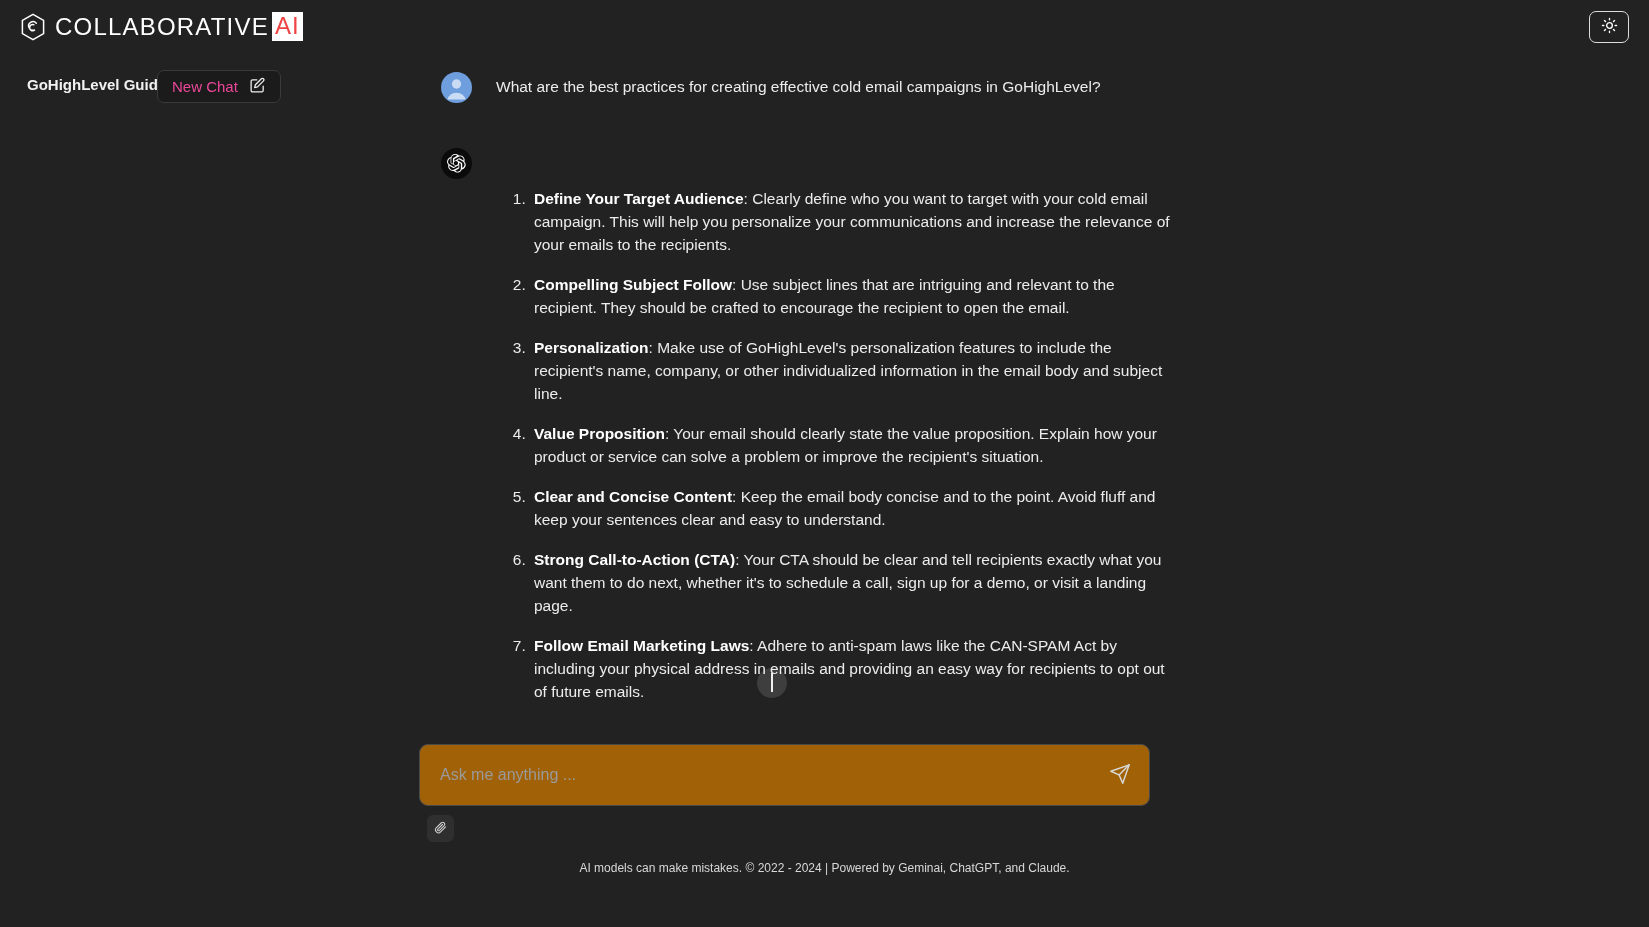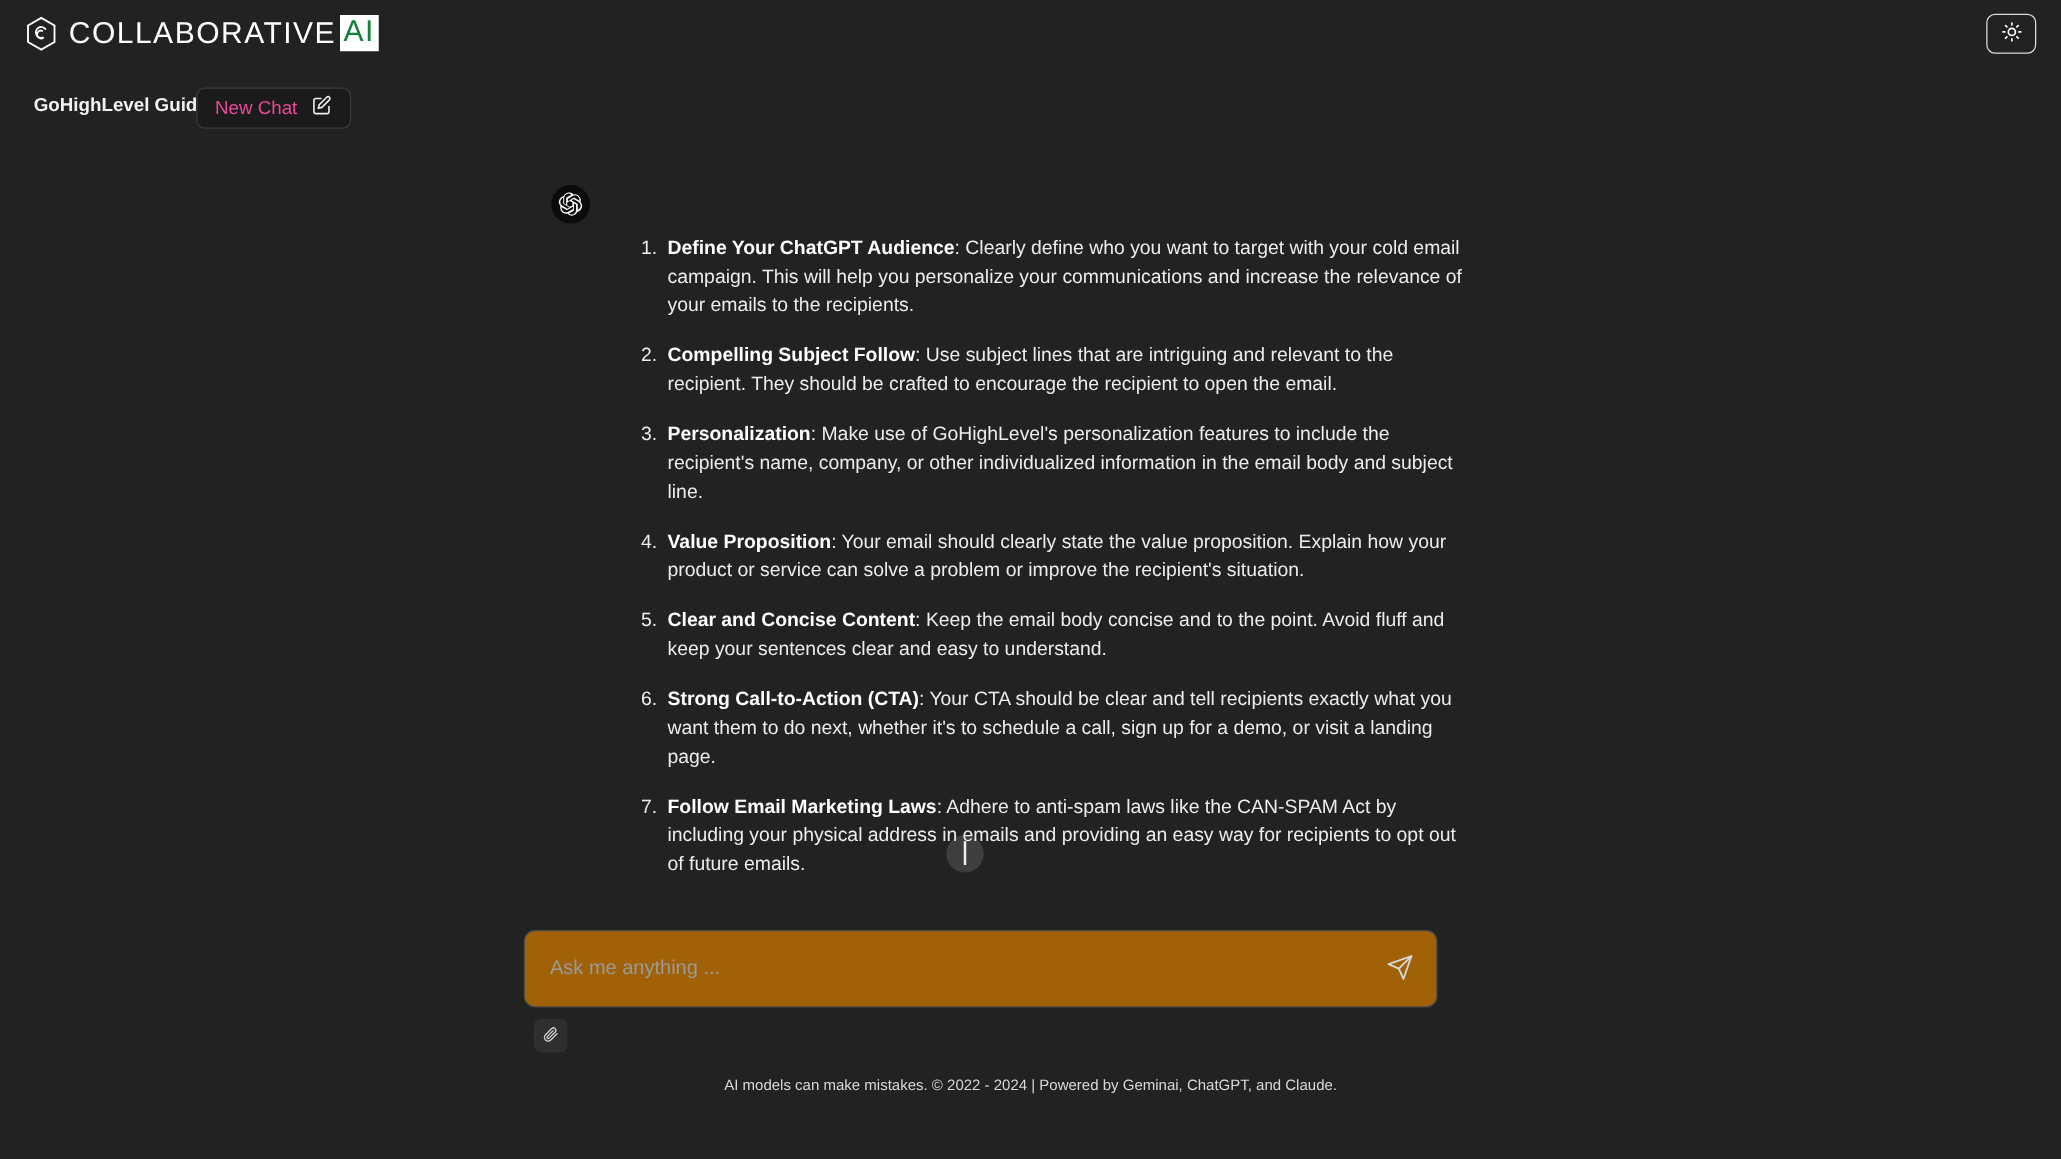--- a/index.html
+++ b/index.html
@@ -18,21 +18,21 @@
   .brand {
     position: absolute; left: 20px; top: 12px;
     display: flex; align-items: center; gap: 9px;
   }
   .brand-mark { width: 26px; height: 28px; display: block; }
   .brand-text {
     font-size: 24px; letter-spacing: 1.2px; color: #ffffff;
     font-weight: 400; display: flex; align-items: center; gap: 3px;
   }
   .brand-text .ai-chip {
-    background: #ffffff; color: #15803d; padding: 0px 3px 1px 3px;
+    background: #ffffff; color: #ef4444; padding: 0px 3px 1px 3px;
     letter-spacing: 1.2px;
   }
   .theme-toggle {
     position: absolute; right: 20px; top: 11px;
     width: 40px; height: 32px; border: 1px solid #dcdcdc; border-radius: 7px;
     background: transparent; display: flex; align-items: center; justify-content: center;
     cursor: pointer;
   }
 
   
@@ -152,33 +152,43 @@
       <svg width="17" height="17" viewBox="0 0 24 24" fill="none" stroke="#efefef" stroke-width="1.8" stroke-linecap="round" stroke-linejoin="round">
         <path d="M20 13v6a2 2 0 0 1-2 2H5a2 2 0 0 1-2-2V6a2 2 0 0 1 2-2h6"></path>
         <path d="M17.5 2.5a2.1 2.1 0 0 1 3 3L12 14l-4 1 1-4z"></path>
       </svg>
     </span>
   </button>
 </div>
 
 <div class="chat-scroll">
 
+  <div class="msg msg-user">
+    <div class="avatar">
+      <svg width="31" height="31" viewBox="0 0 32 32">
+        <circle cx="16" cy="16" r="16" fill="#6e9ede"></circle>
+        <circle cx="16" cy="12.4" r="4.8" fill="#c9dcf3"></circle>
+        <path d="M6.6 28.5a9.8 9.8 0 0 1 18.8 0z" fill="#c9dcf3"></path>
+      </svg>
+    </div>
+    <div class="msg-body">What are the best practices for creating effective cold email campaigns in GoHighLevel?</div>
+  </div>
 
   <div class="msg msg-ai">
     <div class="avatar">
       <svg width="31" height="31" viewBox="0 0 32 32">
         <circle cx="16" cy="16" r="16" fill="#0b0b0b"></circle>
         <g transform="translate(6.2,6.2) scale(0.605)" fill="#ffffff">
           <path d="M29.7 13.1a8.1 8.1 0 0 0-.7-6.6 8.1 8.1 0 0 0-8.7-3.9A8.1 8.1 0 0 0 6.7 4.9 8.1 8.1 0 0 0 1.3 8.8a8.1 8.1 0 0 0 1 9.5 8.1 8.1 0 0 0 .7 6.6 8.1 8.1 0 0 0 8.7 3.9 8.1 8.1 0 0 0 13.6-2.3 8.1 8.1 0 0 0 5.4-3.9 8.1 8.1 0 0 0-1-9.5zm-12.1 17a6 6 0 0 1-3.9-1.4l.2-.1 6.5-3.7a1.1 1.1 0 0 0 .5-.9v-9.1l2.7 1.6v7.5a6 6 0 0 1-6 6.1zM4.6 23.9a6 6 0 0 1-.7-4l.2.1 6.5 3.8a1.1 1.1 0 0 0 1.1 0l7.9-4.6v3.2l-6.6 3.8a6 6 0 0 1-8.4-2.3zM2.9 9.9a6 6 0 0 1 3.2-2.6v7.6a1.1 1.1 0 0 0 .5.9l7.9 4.6-2.7 1.6-6.6-3.8a6 6 0 0 1-2.3-8.3zm22.6 5.3-7.9-4.6 2.7-1.6 6.6 3.8a6 6 0 0 1-.9 10.9v-7.6a1.1 1.1 0 0 0-.5-.9zm2.7-4-.2-.1-6.5-3.8a1.1 1.1 0 0 0-1.1 0l-7.9 4.6V8.7l6.6-3.8a6 6 0 0 1 9.1 6.3zM10.1 16.7l-2.7-1.6V7.6a6 6 0 0 1 9.9-4.6l-.2.1-6.5 3.7a1.1 1.1 0 0 0-.5.9zm1.5-3.2 3.5-2 3.5 2v4.1l-3.5 2-3.5-2z"></path>
         </g>
       </svg>
     </div>
     <div class="msg-body">
       <ol class="steps">
-        <li><b>Define Your ChatGPT Audience</b><span>: Clearly define who you want to target with your cold email campaign. This will help you personalize your communications and increase the relevance of your emails to the recipients.</span></li>
+        <li><b>Define Your Target Audience</b><span>: Clearly define who you want to target with your cold email campaign. This will help you personalize your communications and increase the relevance of your emails to the recipients.</span></li>
         <li><b>Compelling Subject Follow</b><span>: Use subject lines that are intriguing and relevant to the recipient. They should be crafted to encourage the recipient to open the email.</span></li>
         <li><b>Personalization</b><span>: Make use of GoHighLevel's personalization features to include the recipient's name, company, or other individualized information in the email body and subject line.</span></li>
         <li><b>Value Proposition</b><span>: Your email should clearly state the value proposition. Explain how your product or service can solve a problem or improve the recipient's situation.</span></li>
         <li><b>Clear and Concise Content</b><span>: Keep the email body concise and to the point. Avoid fluff and keep your sentences clear and easy to understand.</span></li>
         <li><b>Strong Call-to-Action (CTA)</b><span>: Your CTA should be clear and tell recipients exactly what you want them to do next, whether it's to schedule a call, sign up for a demo, or visit a landing page.</span></li>
         <li><b>Follow Email Marketing Laws</b><span>: Adhere to anti-spam laws like the CAN-SPAM Act by including your physical address in emails and providing an easy way for recipients to opt out of future emails.</span></li>
 
       </ol>
     </div>
   </div>

